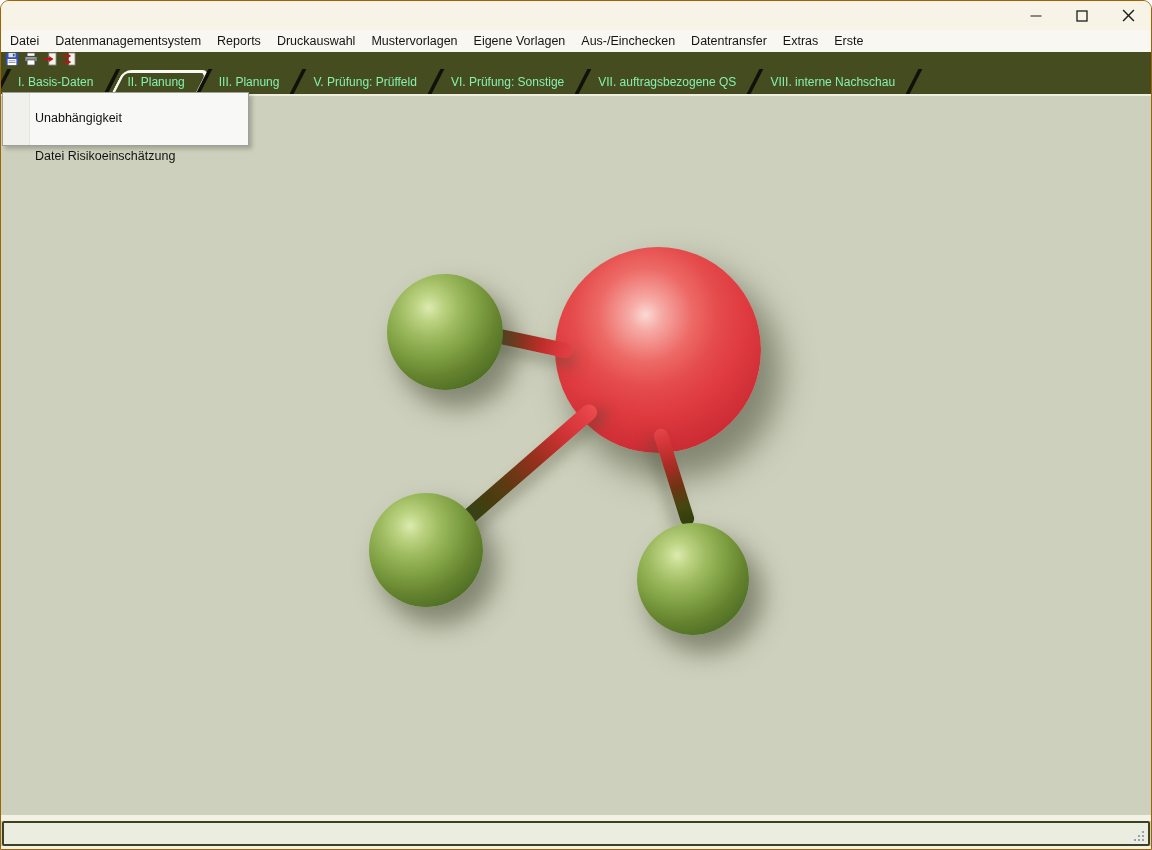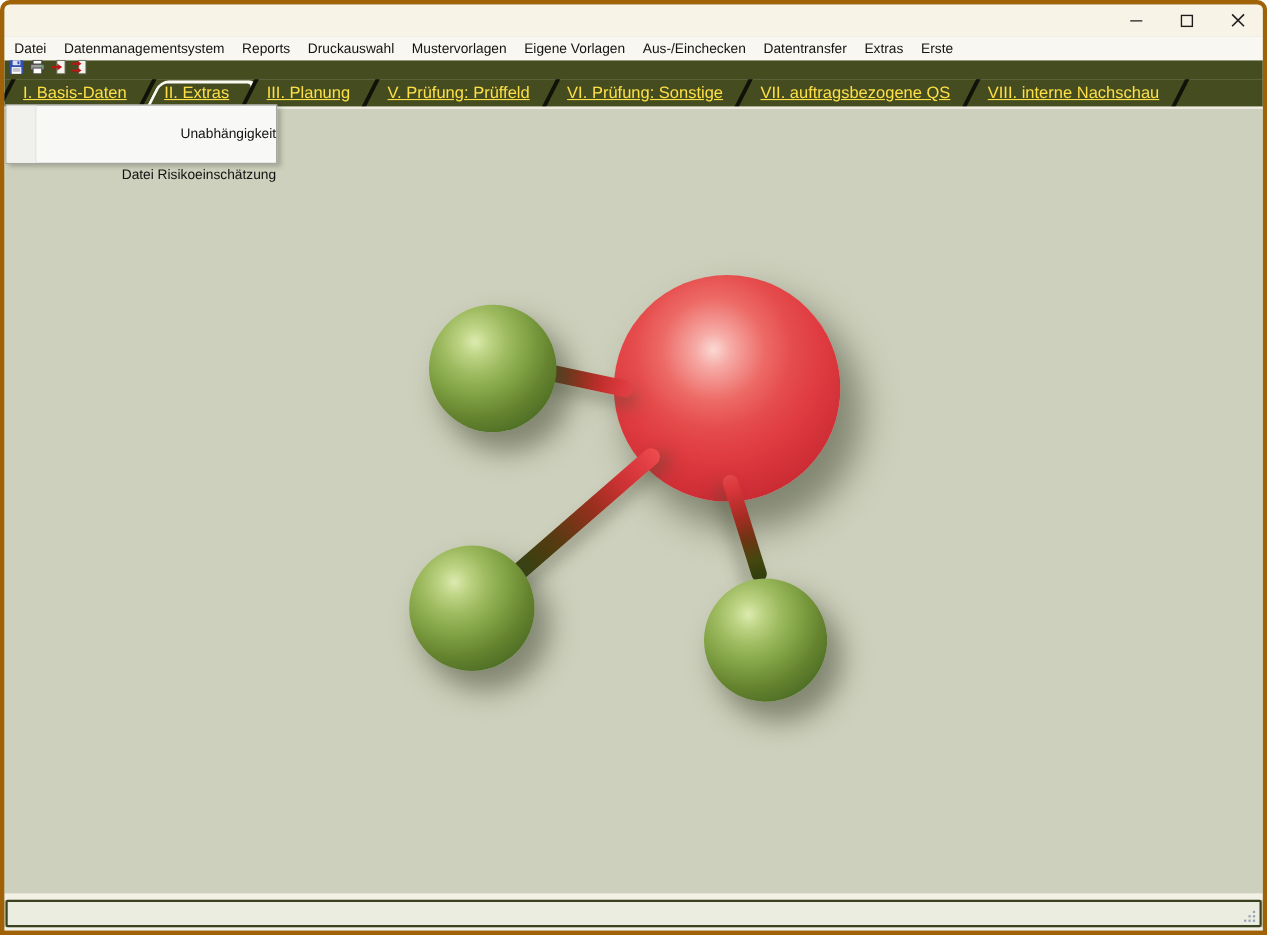--- a/index.html
+++ b/index.html
@@ -1,19 +1,19 @@
 <!DOCTYPE html>
 <html><head>
 <meta charset="utf-8">
 <style>
   html,body{margin:0;padding:0;background:#ffffff;}
   body{font-family:"Liberation Sans",sans-serif;-webkit-font-smoothing:antialiased;}
   .window{position:relative;width:1152px;height:850px;box-sizing:border-box;
-    border:4px solid #a16207;border-radius:9px 9px 0 0;overflow:hidden;
-    background:#cdd0bc;display:flex;flex-direction:column;text-align:right;}
+    border:1px solid #a16207;border-radius:9px 9px 0 0;overflow:hidden;
+    background:#cdd0bc;display:flex;flex-direction:column;}
 
   
   .titlebar{height:29px;background:#f7f3e6;display:flex;align-items:center;justify-content:flex-end;flex:0 0 auto;}
   .win-btn{width:46px;height:29px;display:flex;align-items:center;justify-content:center;cursor:default;}
   .win-btn svg{display:block;}
 
   
   .menubar{height:22px;background:#f9f7f1;display:flex;align-items:center;padding-left:1px;flex:0 0 auto;}
   .menu-item{padding:0 8px;font-size:12.5px;color:#141414;line-height:22px;white-space:nowrap;}
 
@@ -23,21 +23,21 @@
 
   
   .tabbar{height:25px;background:#454c20;display:flex;align-items:stretch;flex:0 0 auto;position:relative;}
   .tab{position:relative;display:flex;align-items:center;padding:0 17px;cursor:default;}
   .tab-bg{position:absolute;top:0;bottom:0;left:0;right:0;transform:skewX(-27deg);
     border-left:4px solid #10120a;}
   .tab-end{position:relative;width:26px;}
   .tab-end .tab-bg{border-left:4px solid #10120a;}
   .tab.active .tab-hl{position:absolute;left:7px;right:-3px;top:1px;bottom:-1px;transform:skewX(-27deg);
     border:3px solid #fbfaf2;border-bottom:none;border-radius:8px 8px 0 0;}
-  .tab-label{position:relative;font-size:15px;color:#fde047;white-space:nowrap;z-index:2;text-decoration:underline;}
+  .tab-label{position:relative;font-size:12px;color:#86efac;white-space:nowrap;z-index:2;}
 
   
   .content{flex:1 1 auto;position:relative;background:#cdd0bc;border-top:2px solid #efece0;overflow:hidden;}
 
   
   .sphere{position:absolute;border-radius:50%;}
   .sphere.red{z-index:1;background:
     radial-gradient(circle at 44% 33%, #fbd9d4 0%, #f6aaa5 9%, #ed6a66 26%, #e54c4c 40%, #df3b40 55%, #d02f37 72%, #bf262f 88%, #b22028 100%);
     box-shadow:16px 22px 32px 4px rgba(70,74,52,0.55);}
   .sphere.green{z-index:3;background:
@@ -161,21 +161,21 @@
   </div>
 
   <div class="tabbar">
     <div class="tab">
       <span class="tab-bg"></span>
       <span class="tab-label">I. Basis-Daten</span>
     </div>
     <div class="tab active">
       <span class="tab-bg"></span>
       <span class="tab-hl"></span>
-      <span class="tab-label">II. Extras</span>
+      <span class="tab-label">II. Planung</span>
     </div>
     <div class="tab">
       <span class="tab-bg"></span>
       <span class="tab-label">III. Planung</span>
     </div>
     <div class="tab">
       <span class="tab-bg"></span>
       <span class="tab-label">V. Prüfung: Prüffeld</span>
     </div>
     <div class="tab">

